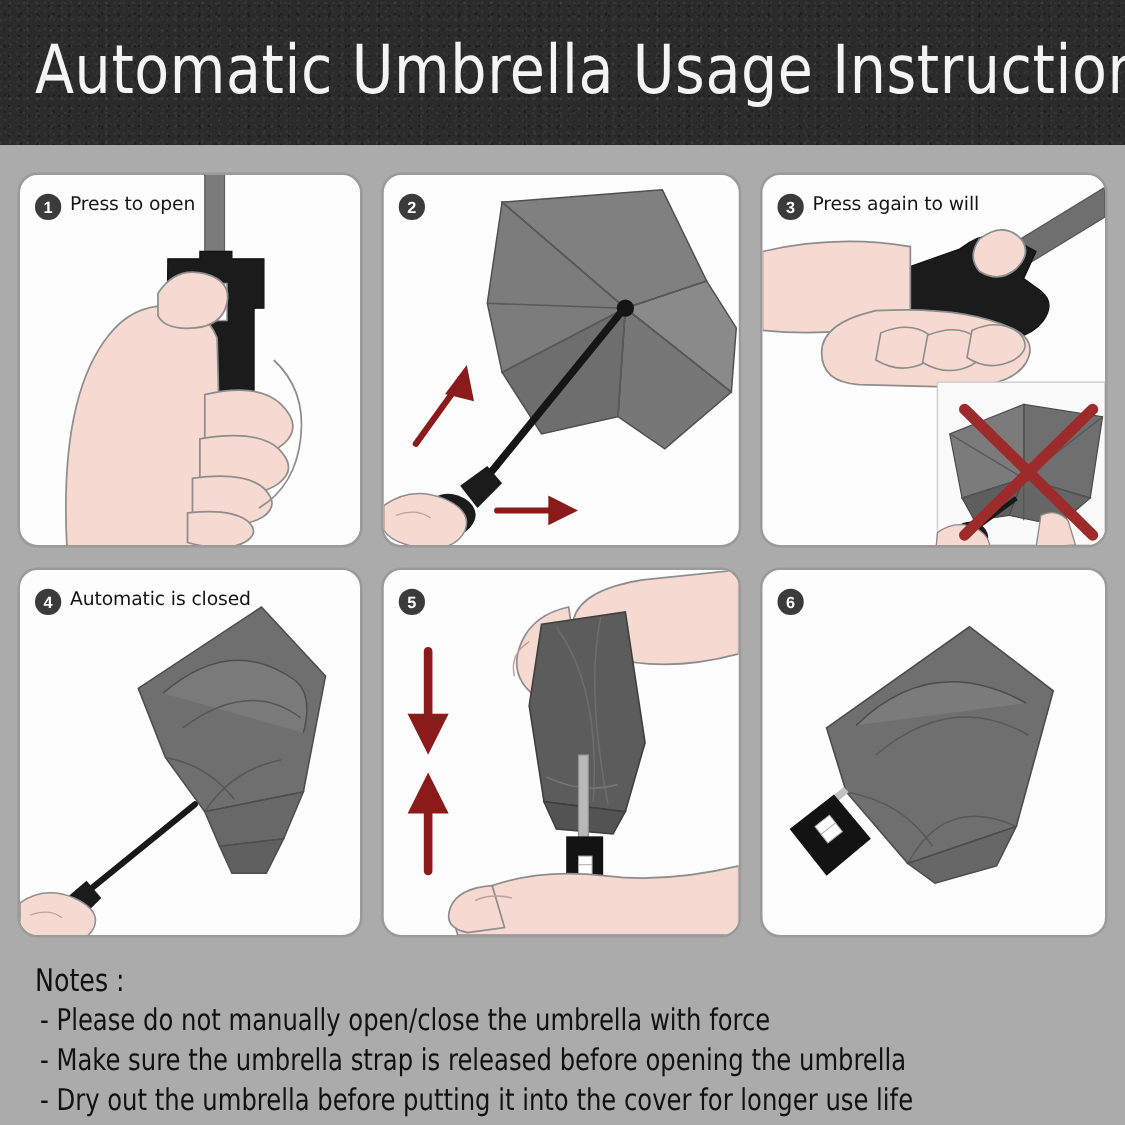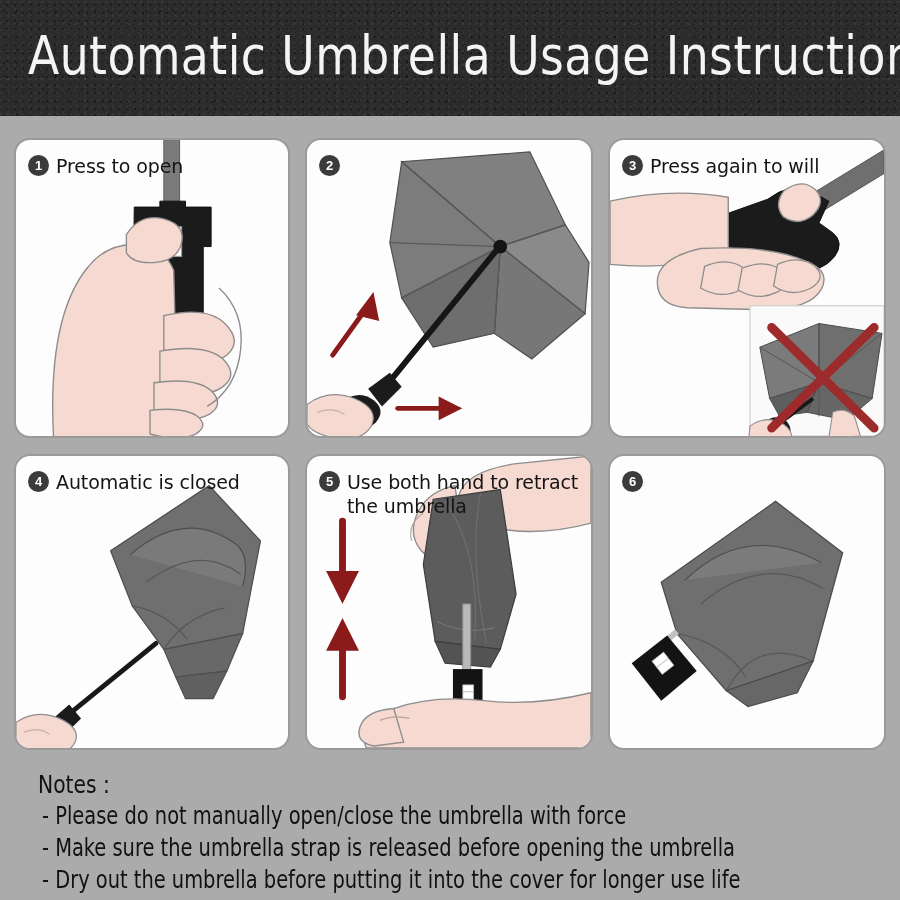--- a/index.html
+++ b/index.html
@@ -62,30 +62,30 @@
   .badge{
     flex:0 0 auto;
     width:21px;height:21px;border-radius:50%;
     background:#3b3b3b;color:#fff;
     font-size:13px;font-weight:bold;
     display:flex;align-items:center;justify-content:center;
     line-height:1;margin-top:1px;
   }
   .cap-text{
     color:#141414;
-    font-size:19px;
+    font-size:15px;
     line-height:1.28;
     font-family:"DejaVu Sans","Liberation Sans",sans-serif;
     letter-spacing:-.1px;
   }
 
   
   .notes{
     position:absolute;left:0;top:762px;width:900px;height:138px;
-    padding:8px 22px 0 36px;box-sizing:border-box;
+    padding:8px 22px 0 26px;box-sizing:border-box;
   }
   .notes-title{
     font-family:"DejaVu Sans Condensed","Liberation Sans",sans-serif;
     font-size:25px;color:#111;margin:0 0 2px 2px;
     transform:scaleX(.9);transform-origin:left center;
   }
   .note-line{
     font-family:"DejaVu Sans Condensed","Liberation Sans",sans-serif;
     font-size:24px;color:#111;line-height:1.33;
     white-space:nowrap;
@@ -280,21 +280,20 @@
           <line x1="36" y1="66" x2="36" y2="126" stroke-linecap="round"></line>
           <polygon points="36,142 25,120 47,120"></polygon>
         </g>
         <g stroke="#8b1a1a" stroke-width="7" fill="#8b1a1a">
           <line x1="36" y1="244" x2="36" y2="188" stroke-linecap="round"></line>
           <polygon points="36,172 25,194 47,194"></polygon>
         </g>
       </svg>
       <div class="cap">
         <span class="badge">5</span>
-        <span class="cap-text">Use both hand to retract the umbrella</span>
       </div>
     </div>
 
     <div class="panel p6">
       <svg viewBox="0 0 278 296" preserveAspectRatio="none">
 
         <polygon points="52,128 168,46 236,98 206,208 118,238 68,180" fill="#6f6f6f" stroke="#4c4c4c" stroke-width="1.3"></polygon>
 
         <path d="M76 126 q62 -60 138 -18" fill="#7b7b7b" stroke="#4c4c4c" stroke-width="1.2"></path>
         <path d="M92 150 q62 -52 124 -16" fill="none" stroke="#585858" stroke-width="1.2"></path>

